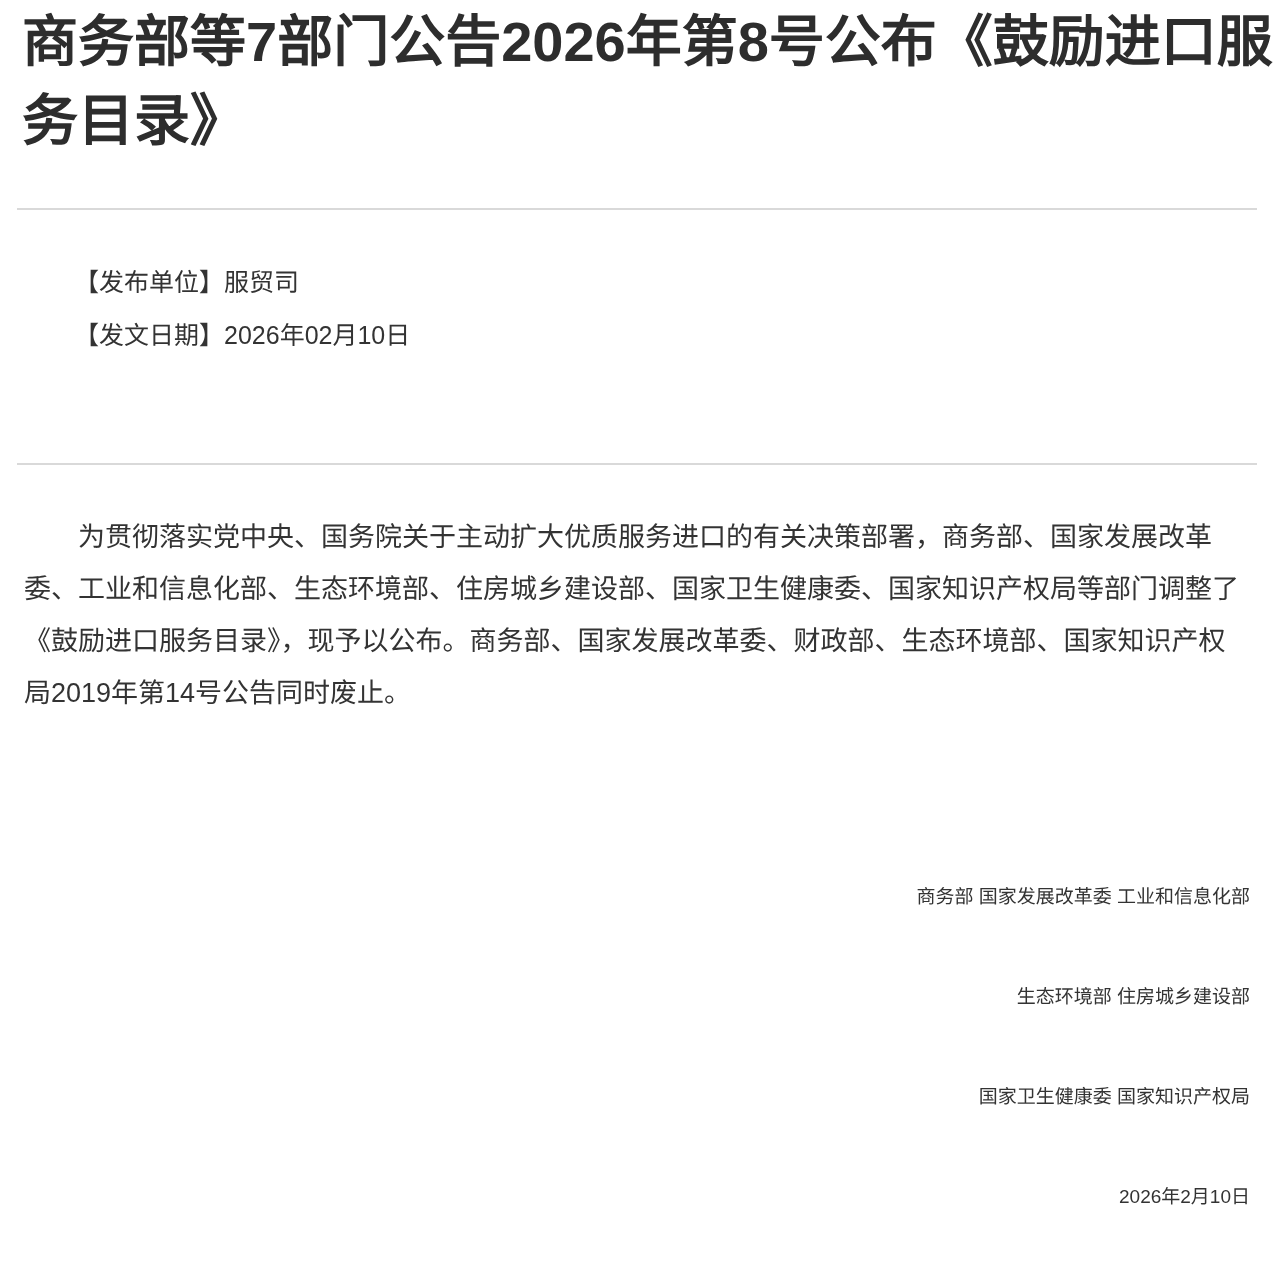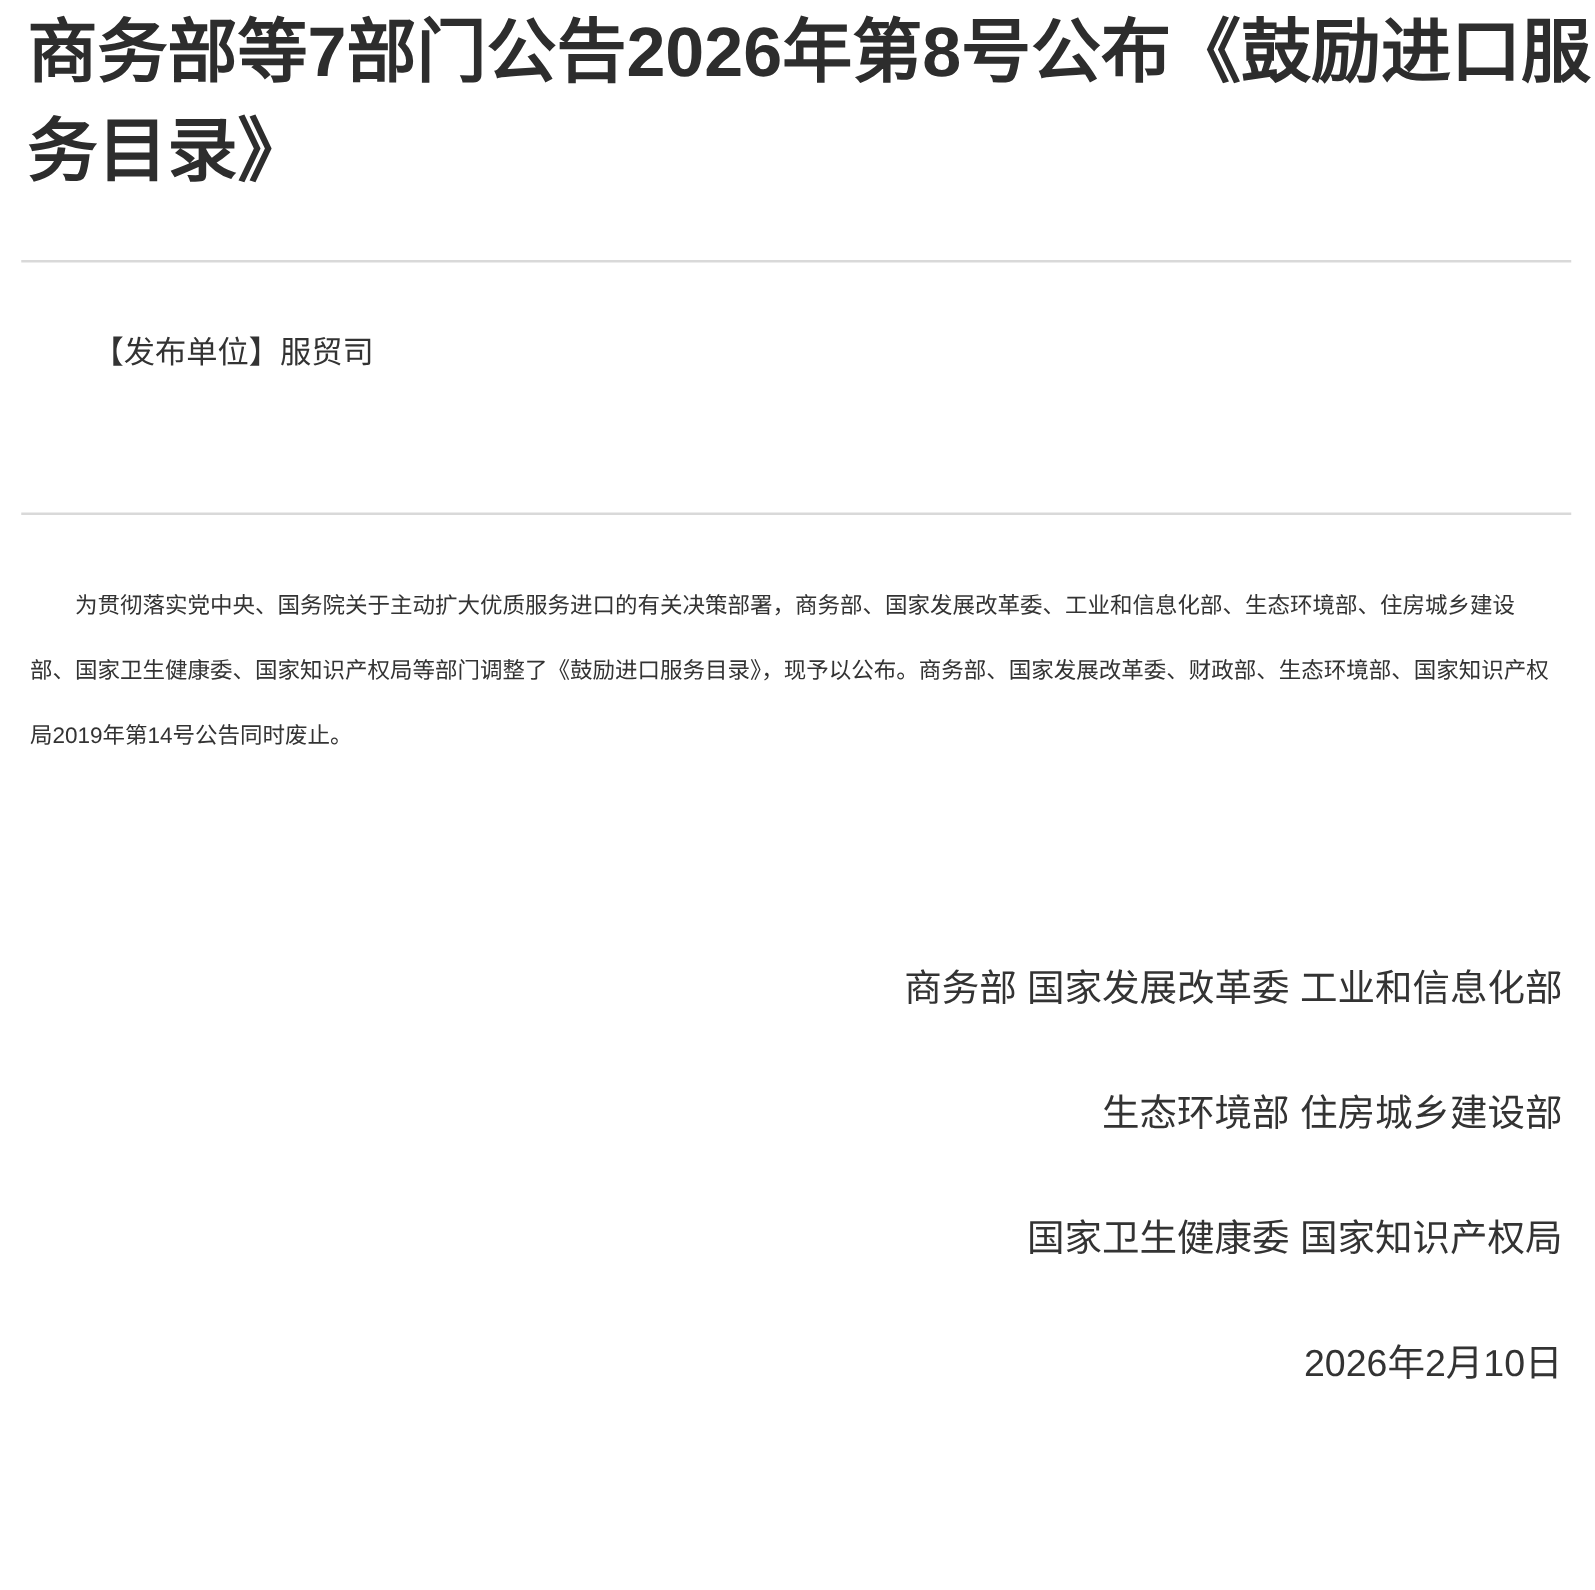--- a/index.html
+++ b/index.html
@@ -36,51 +36,52 @@
   }
   .meta-block p {
     font-size: 25px;
     line-height: 53px;
     color: #333333;
     margin: 0 24px;
     text-indent: 2em;
     white-space: nowrap;
   }
   .article-body {
-    font-size: 18px;
+    font-size: 27px;
     line-height: 52px;
     color: #333333;
     margin: 46px 32px 0 24px;   
     text-indent: 2em;
     text-align: left;
     word-break: normal;
     line-break: auto;
   }
   .signature-block {
     margin-top: 152px;
   }
   .signature-block p {
-    font-size: 30px;
+    font-size: 19px;
     line-height: 52px;
     color: #333333;
     text-align: right;
     margin: 0 26px 48px 0;
   }
 </style>
 </head>
 <body>
 
 <div>
 
   <h1 class="article-title">商务部等7部门公告2026年第8号公布《鼓励进口服务目录》</h1>
 
   <hr class="divider">
 
   <div class="meta-block">
     <p><span>【发布单位】</span><span>服贸司</span></p>
+    <p><span>【发文日期】</span><span>2026年02月10日</span></p>
   </div>
 
   <hr class="divider divider-2">
 
   <p class="article-body">为贯彻落实党中央、国务院关于主动扩大优质服务进口的有关决策部署，商务部、国家发展改革委、工业和信息化部、生态环境部、住房城乡建设部、国家卫生健康委、国家知识产权局等部门调整了《鼓励进口服务目录》，现予以公布。商务部、国家发展改革委、财政部、生态环境部、国家知识产权局2019年第14号公告同时废止。</p>
 
   <div class="signature-block">
     <p>商务部 国家发展改革委 工业和信息化部</p>
     <p>生态环境部 住房城乡建设部</p>
     <p>国家卫生健康委 国家知识产权局</p>

